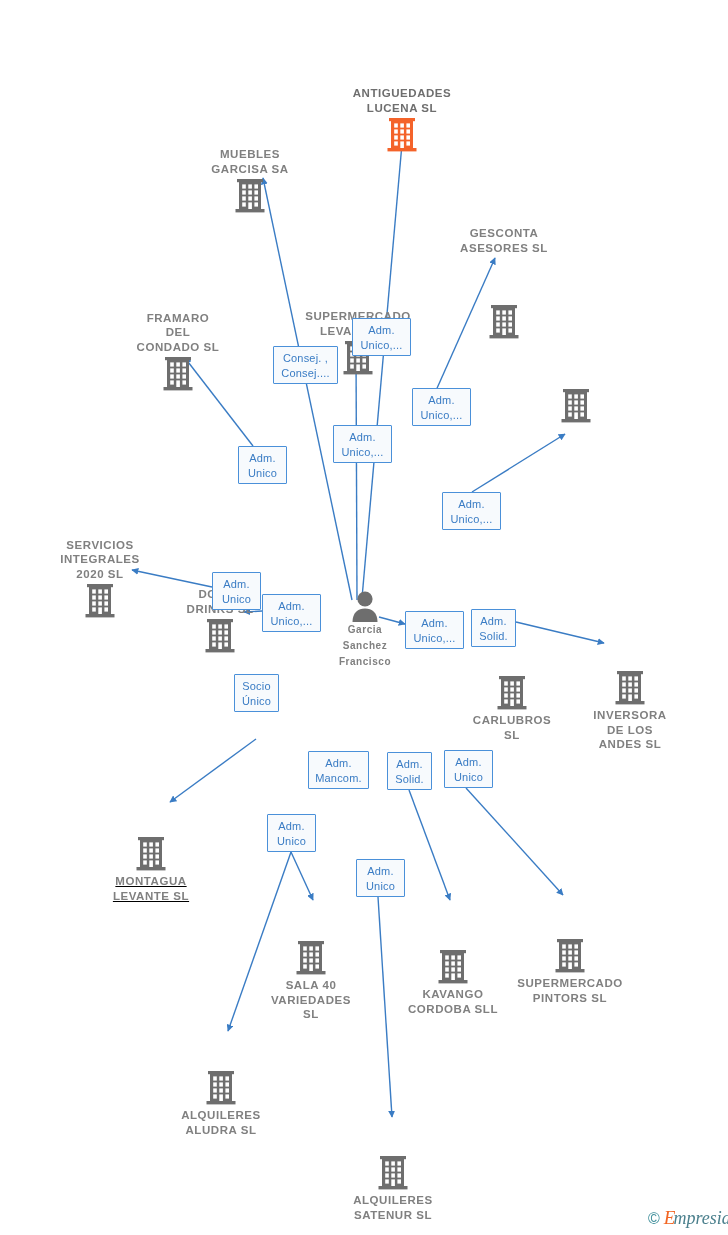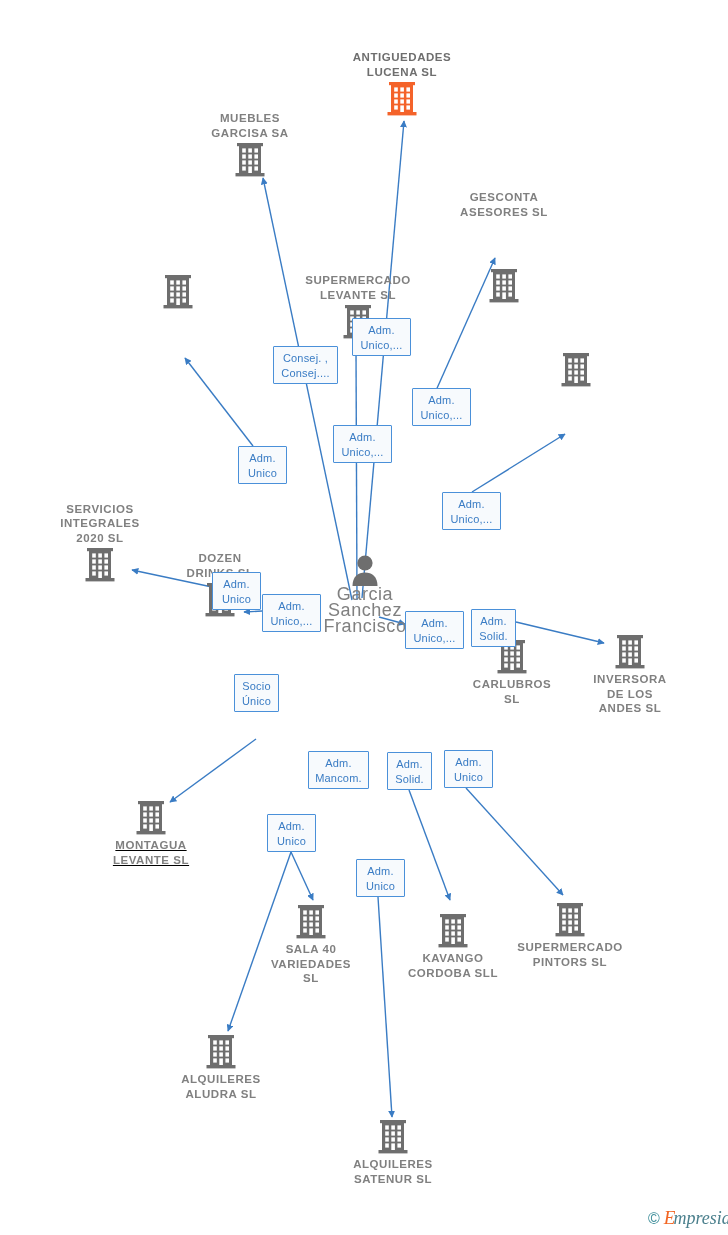--- a/index.html
+++ b/index.html
@@ -27,20 +27,21 @@
     height: 1235px;
     pointer-events: none;
   }
   .node {
     position: absolute;
     display: flex;
     flex-direction: column;
     align-items: center;
     width: 150px;
     margin-left: -75px;
+    margin-top: 36px;
   }
   .node-label {
     font-size: 11.5px;
     line-height: 14.5px;
     letter-spacing: 0.55px;
     color: #808080;
     text-align: center;
     white-space: pre-line;
     font-weight: bold;
   }
@@ -206,20 +207,23 @@
           <rect x="19.4" y="11.4" width="3.6" height="4.2" fill="#ffffff"></rect>
           <rect x="7.2" y="17.4" width="3.6" height="4.2" fill="#ffffff"></rect>
           <rect x="13.3" y="17.4" width="3.6" height="4.2" fill="#ffffff"></rect>
           <rect x="19.4" y="17.4" width="3.6" height="4.2" fill="#ffffff"></rect>
           <rect x="7.2" y="23.4" width="3.6" height="4.2" fill="#ffffff"></rect>
           <rect x="13.3" y="23.4" width="3.6" height="6.6" fill="#ffffff"></rect>
           <rect x="19.4" y="23.4" width="3.6" height="4.2" fill="#ffffff"></rect>
         </svg>
       </div>
       <div class="node below" style="left: 178px; top: 274.5px;">
+        <div class="node-label">FRAMARO
+DEL
+CONDADO  SL</div>
         <svg width="30" height="34" viewBox="0 0 30 34" class="node-icon">
           <path d="M4 2 H26 V30 H4 Z" fill="#6e6e6e"></path>
           <rect x="2" y="0" width="26" height="3.2" fill="#6e6e6e"></rect>
           <rect x="0.5" y="30" width="29" height="3.4" fill="#6e6e6e"></rect>
           <rect x="7.2" y="5.4" width="3.6" height="4.2" fill="#ffffff"></rect>
           <rect x="13.3" y="5.4" width="3.6" height="4.2" fill="#ffffff"></rect>
           <rect x="19.4" y="5.4" width="3.6" height="4.2" fill="#ffffff"></rect>
           <rect x="7.2" y="11.4" width="3.6" height="4.2" fill="#ffffff"></rect>
           <rect x="13.3" y="11.4" width="3.6" height="4.2" fill="#ffffff"></rect>
           <rect x="19.4" y="11.4" width="3.6" height="4.2" fill="#ffffff"></rect>
@@ -457,21 +461,21 @@
           <rect x="19.4" y="11.4" width="3.6" height="4.2" fill="#ffffff"></rect>
           <rect x="7.2" y="17.4" width="3.6" height="4.2" fill="#ffffff"></rect>
           <rect x="13.3" y="17.4" width="3.6" height="4.2" fill="#ffffff"></rect>
           <rect x="19.4" y="17.4" width="3.6" height="4.2" fill="#ffffff"></rect>
           <rect x="7.2" y="23.4" width="3.6" height="4.2" fill="#ffffff"></rect>
           <rect x="13.3" y="23.4" width="3.6" height="6.6" fill="#ffffff"></rect>
           <rect x="19.4" y="23.4" width="3.6" height="4.2" fill="#ffffff"></rect>
         </svg>
       </div>
       <div class="node below" style="left: 365px; top: 553.5px;">
-        <div class="node-label" style="font-weight: normal; font-size: 18px; line-height: 16px;">Garcia
+        <div class="node-label" style="font-weight: bold; font-size: 10px; line-height: 16px;">Garcia
 Sanchez
 Francisco</div>
         <svg width="28" height="32" viewBox="0 0 28 32">
           <circle cx="14" cy="9" r="7.6" fill="#6e6e6e"></circle>
           <path d="M1.5 32 C1.5 22.5 7 18.5 14 18.5 C21 18.5 26.5 22.5 26.5 32 Z" fill="#6e6e6e"></path>
         </svg>
       </div>
     </div>
   <div id="labels-layer">
       <div class="edge-label" style="left: 273px; top: 346px; width: 65px; height: 38px;">Consej. ,

